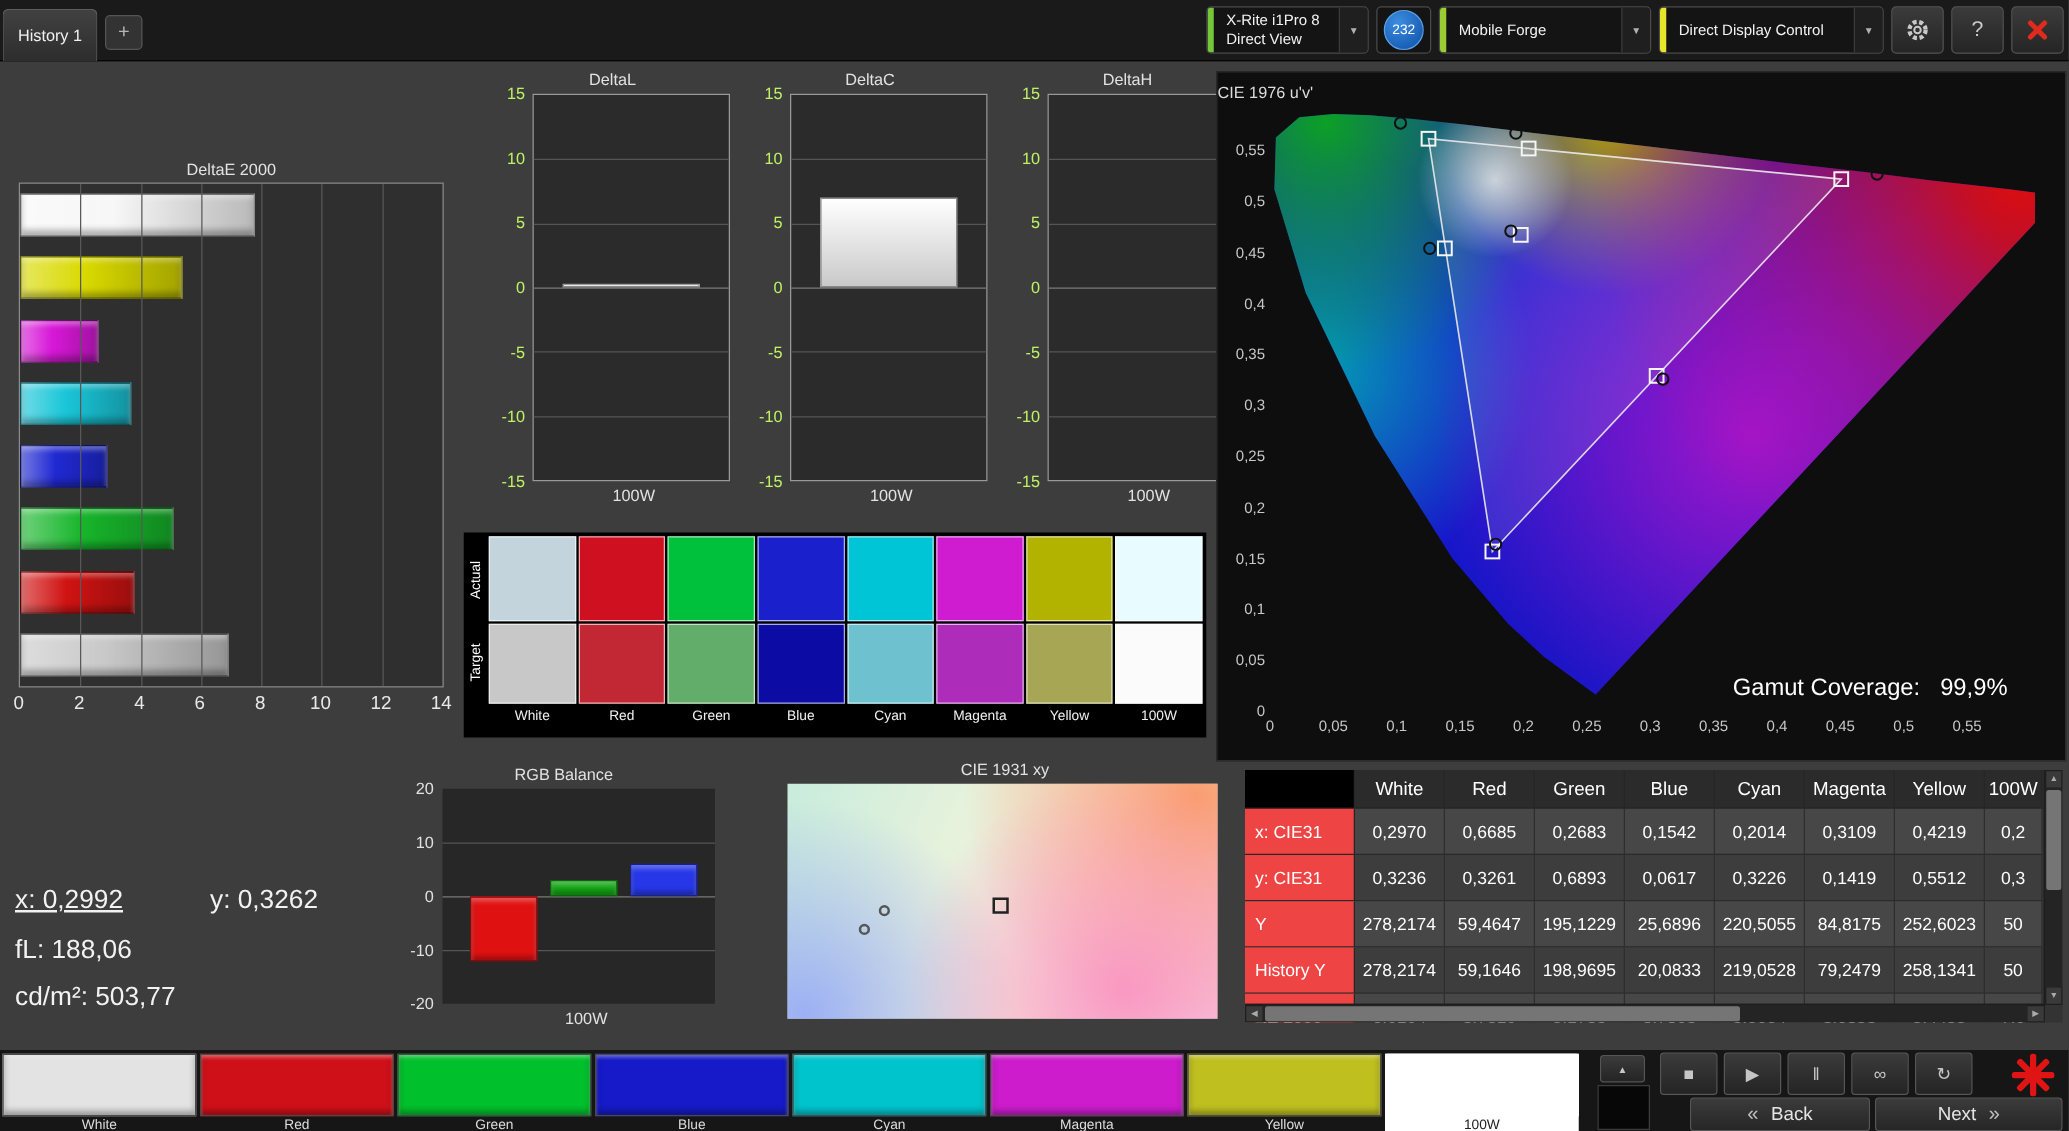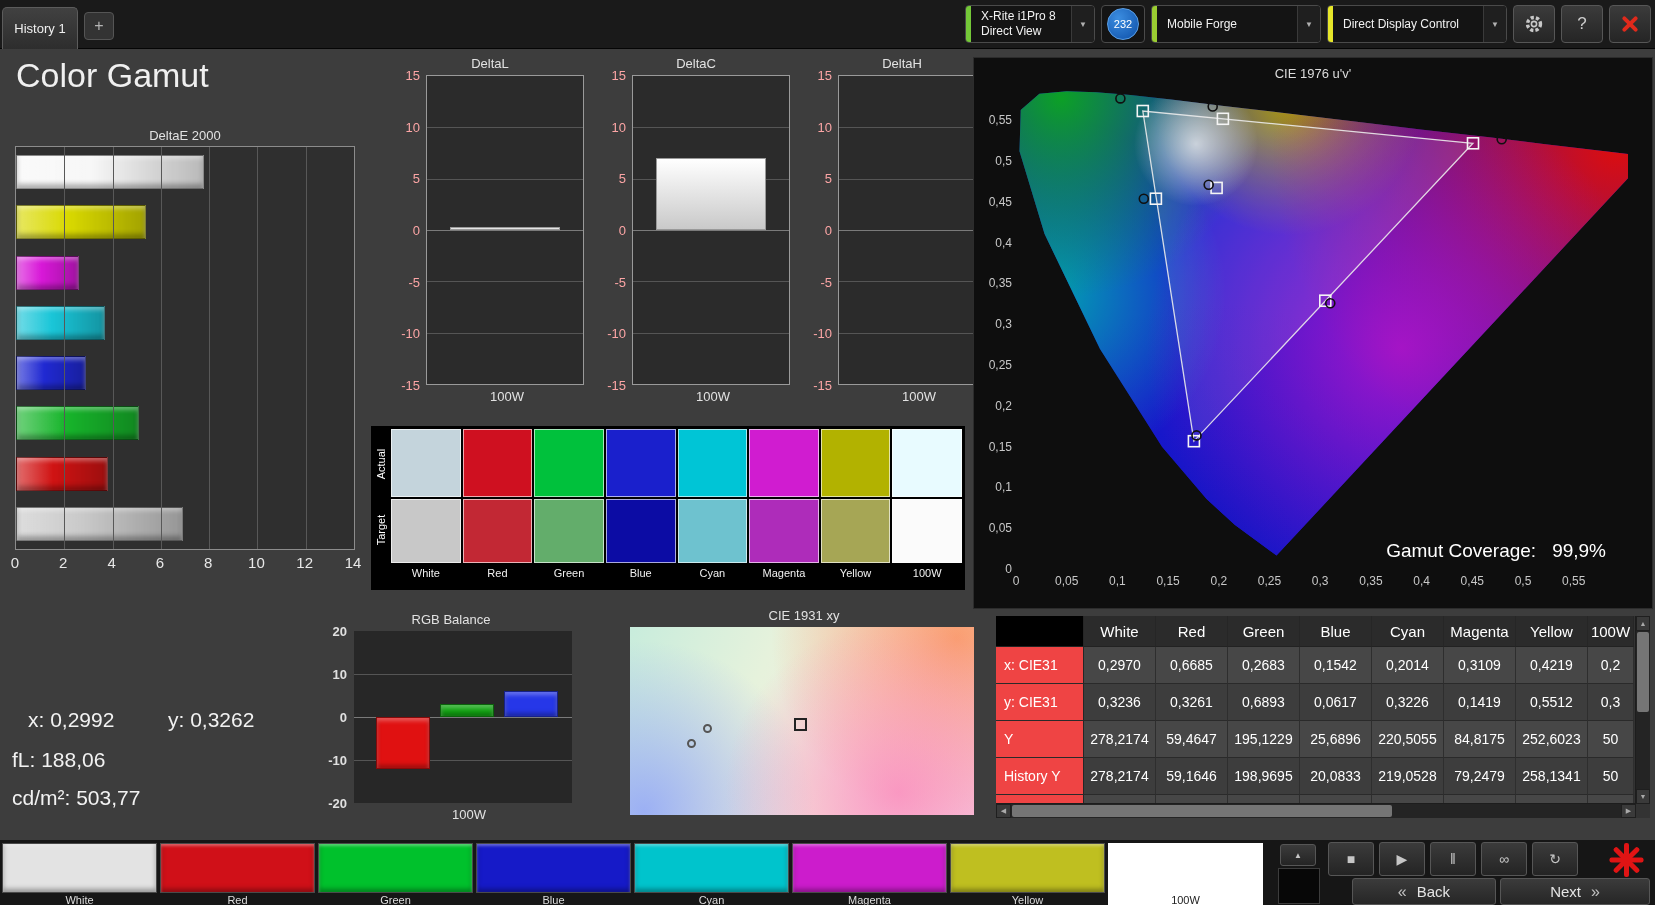--- a/index.html
+++ b/index.html
@@ -24,72 +24,72 @@
   .icon-btn{width:40px;background:linear-gradient(#3b3b3b,#252525);border:1px solid #565656;border-radius:4px;
     display:flex;align-items:center;justify-content:center;color:#cccccc;font-size:17px;}
   .cross{position:relative;width:20px;height:20px;}
   .cross::before,.cross::after{content:"";position:absolute;left:8px;top:0;width:4px;height:20px;background:#e02a1c;border-radius:2px;}
   .cross::before{transform:rotate(45deg);} .cross::after{transform:rotate(-45deg);}
 
   
   #pageTitle{position:absolute;left:16px;top:56px;font-size:34px;font-weight:normal;color:#f0f0f0;margin:0;}
   #readingTitle{position:absolute;left:10px;top:636px;font-size:28px;color:#f0f0f0;}
   .reading-line{position:absolute;font-size:21px;color:#f2f2f2;}
-  #readX{left:28px;top:708px;} #readY{left:168px;top:708px;}
+  #readX{left:12px;top:708px;text-decoration:underline;} #readY{left:168px;top:708px;}
   #readFl{left:12px;top:748px;} #readCd{left:12px;top:786px;}
 
   .ctitle{font-size:13px;color:#e2e2e2;text-align:center;}
 
   
   #deltaePanel{position:absolute;left:15px;top:128px;width:340px;}
   #deltaePlot{position:relative;margin-top:3px;width:338px;height:402px;background:#2f2f2f;border:1px solid #8c8c8c;overflow:hidden;}
   .vgrid{position:absolute;top:0;bottom:0;width:1px;background:#585858;}
   .hbar-row{height:50.25px;display:flex;align-items:center;}
   .hbar{height:34px;border:1px solid rgba(0,0,0,.45);box-sizing:border-box;
     box-shadow:inset 0 3px 4px rgba(255,255,255,.35), inset 0 -4px 5px rgba(0,0,0,.30);}
   #deltaeXAxis{position:relative;height:20px;margin-top:4px;font-size:15px;color:#e8e8e8;width:338px;}
   #deltaeXAxis span{position:absolute;transform:translateX(-50%);}
 
   
   #deltaPanels{position:absolute;left:392px;top:56px;width:608px;display:flex;gap:10px;}
   .dpanel{width:196px;}
   .dbody{display:flex;margin-top:4px;}
-  .dylabels{position:relative;width:34px;height:310px;font-size:13px;color:#fca5a5;}
+  .dylabels{position:relative;width:34px;height:310px;font-size:13px;color:#bef264;}
   .dylabels span{position:absolute;right:6px;transform:translateY(-50%);}
   .dplot{position:relative;width:158px;height:310px;background:#2b2b2b;border:1px solid #9a9a9a;box-sizing:border-box;}
   .hgrid{position:absolute;left:0;right:0;height:1px;background:#555;}
   .hgrid.zero{background:#7a7a7a;}
   .dbar{position:absolute;left:15%;width:70%;background:linear-gradient(180deg,#ffffff,#c9c9c9);border:1px solid #999;box-sizing:border-box;}
   .dxlabel{font-size:13px;color:#e2e2e2;text-align:center;margin-top:4px;padding-left:34px;}
 
   
   #comparePanel{position:absolute;left:371px;top:426px;width:594px;height:164px;background:#000;display:flex;gap:3px;padding:3px;box-sizing:border-box;}
   .cmp-rowlabels{width:14px;position:relative;}
   .cmp-rowlabels span{position:absolute;left:50%;font-size:11px;color:#fff;white-space:nowrap;transform:translate(-50%,-50%) rotate(-90deg);}
   #rowLabActual{top:22%;} #rowLabTarget{top:64%;}
   .cmp-cols{flex:1;display:flex;gap:2px;}
   .cmp-col{flex:1;display:flex;flex-direction:column;gap:2px;}
   .cmp-sw{border:1px solid rgba(255,255,255,.65);box-sizing:border-box;}
   .cmp-sw.actual{height:68px;} .cmp-sw.target{height:64px;}
   .cmp-label{height:16px;font-size:11px;color:#f0f0f0;text-align:center;line-height:16px;}
 
   
   #ciePanel{position:absolute;left:973px;top:57px;width:680px;height:552px;background:#0e0e0e;border:1px solid #2c2c2c;box-sizing:border-box;}
-  #cieTitle{position:absolute;top:8px;left:0;right:0;text-align:center;font-size:13px;color:#dcdcdc;}
+  #cieTitle{position:absolute;top:8px;left:0;right:0;text-align:left;font-size:13px;color:#dcdcdc;}
   #cieSvgWrap{position:absolute;left:42px;top:32px;width:612px;height:480px;}
   .cieYLab{position:absolute;width:38px;text-align:right;font-size:12px;color:#c8c8c8;left:0;}
   .cieXLab{position:absolute;font-size:12px;color:#c8c8c8;transform:translateX(-50%);top:516px;}
   #cieCoverage{position:absolute;right:46px;top:482px;font-size:19px;color:#ffffff;}
   #cieCoverage .val{margin-left:16px;}
 
   
   #rgbPanel{position:absolute;left:318px;top:612px;width:266px;}
   #rgbBody{display:flex;margin-top:4px;}
   #rgbY{position:relative;width:36px;height:172px;font-size:13px;color:#e0e0e0;}
-  #rgbY span{position:absolute;right:7px;transform:translateY(-50%);font-weight:bold;}
+  #rgbY span{position:absolute;right:7px;transform:translateY(-50%);}
   #rgbPlot{position:relative;width:218px;height:172px;background:#272727;}
   .rbar{position:absolute;width:54px;border:1px solid rgba(0,0,0,.4);box-sizing:border-box;
     box-shadow:inset 0 3px 4px rgba(255,255,255,.3), inset 0 -3px 4px rgba(0,0,0,.3);}
   #rgbXLabel{padding-left:36px;text-align:center;font-size:13px;color:#e2e2e2;margin-top:4px;}
 
   
   #cie31Panel{position:absolute;left:630px;top:608px;width:348px;}
   #cie31Plot{position:relative;margin-top:4px;width:344px;height:188px;
     background:
       radial-gradient(circle at 78% 88%, rgba(250,140,190,.85), rgba(250,140,190,0) 55%),
@@ -183,21 +183,20 @@
       </div>
       <div class="icon-btn">
         <span>?</span>
       </div>
       <div class="icon-btn">
         <span class="cross"></span>
       </div>
     </div>
   </div>
 
-  <h1 id="pageTitle">Color Gamut</h1>
 
   <section id="deltaePanel">
     <div class="ctitle">DeltaE 2000</div>
     <div id="deltaePlot">
         <div class="vgrid" style="left: 14.2857%;"></div>
         <div class="vgrid" style="left: 28.5714%;"></div>
         <div class="vgrid" style="left: 42.8571%;"></div>
         <div class="vgrid" style="left: 57.1429%;"></div>
         <div class="vgrid" style="left: 71.4286%;"></div>
         <div class="vgrid" style="left: 85.7143%;"></div>

